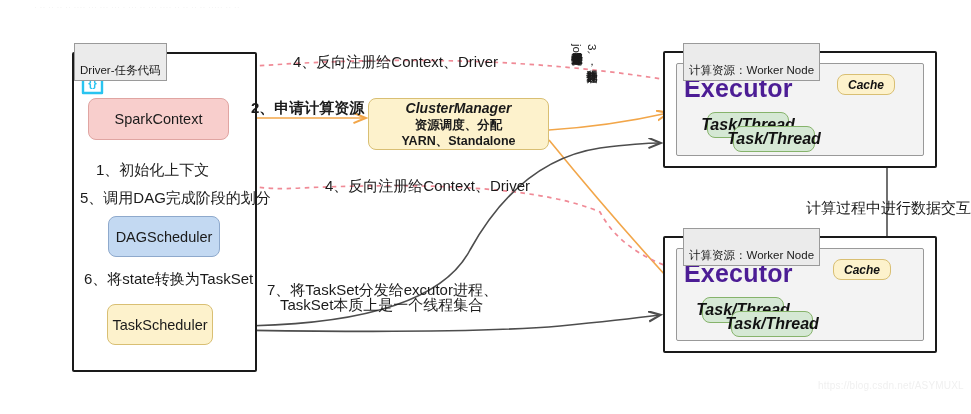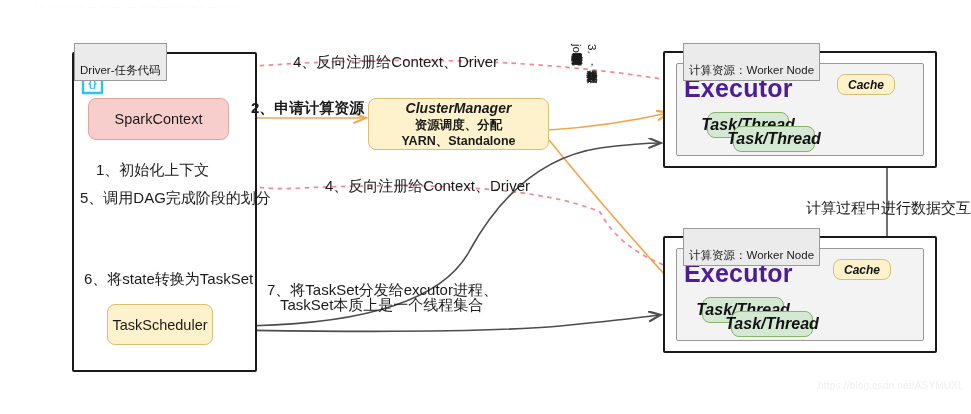--- a/index.html
+++ b/index.html
@@ -122,20 +122,23 @@
   </div>
 
   <div class="box box-pink" style="left:88px;top:98px;width:141px;height:42px;">
     <span>SparkContext</span>
   </div>
 
   <div class="anno" style="left:96px;top:162px;">1、初始化上下文</div>
 
   <div class="anno" style="left:80px;top:190px;">5、调用DAG完成阶段的划分</div>
 
+  <div class="box box-blue" style="left:108px;top:216px;width:112px;height:41px;">
+    <span>DAGScheduler</span>
+  </div>
 
   <div class="anno" style="left:84px;top:271px;">6、将state转换为TaskSet</div>
 
   <div class="box box-yellow" style="left:107px;top:304px;width:106px;height:41px;">
     <span>TaskScheduler</span>
   </div>
 
   <div class="box box-yellow" style="left:368px;top:98px;width:181px;height:52px;">
     <div class="cm-inner">
       <span class="cm-title">ClusterManager</span>

